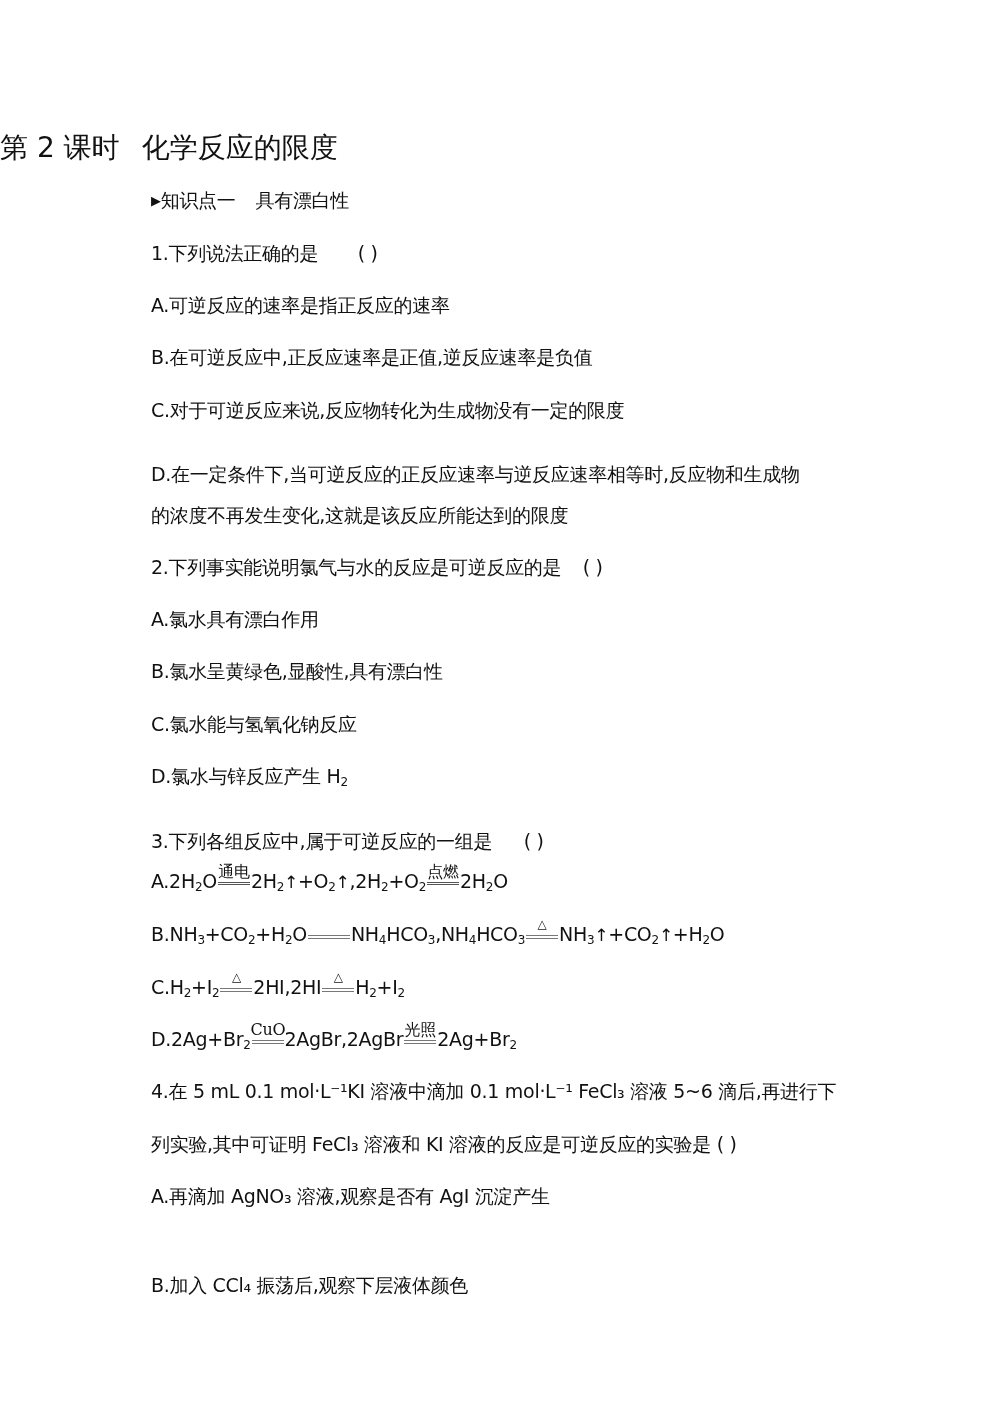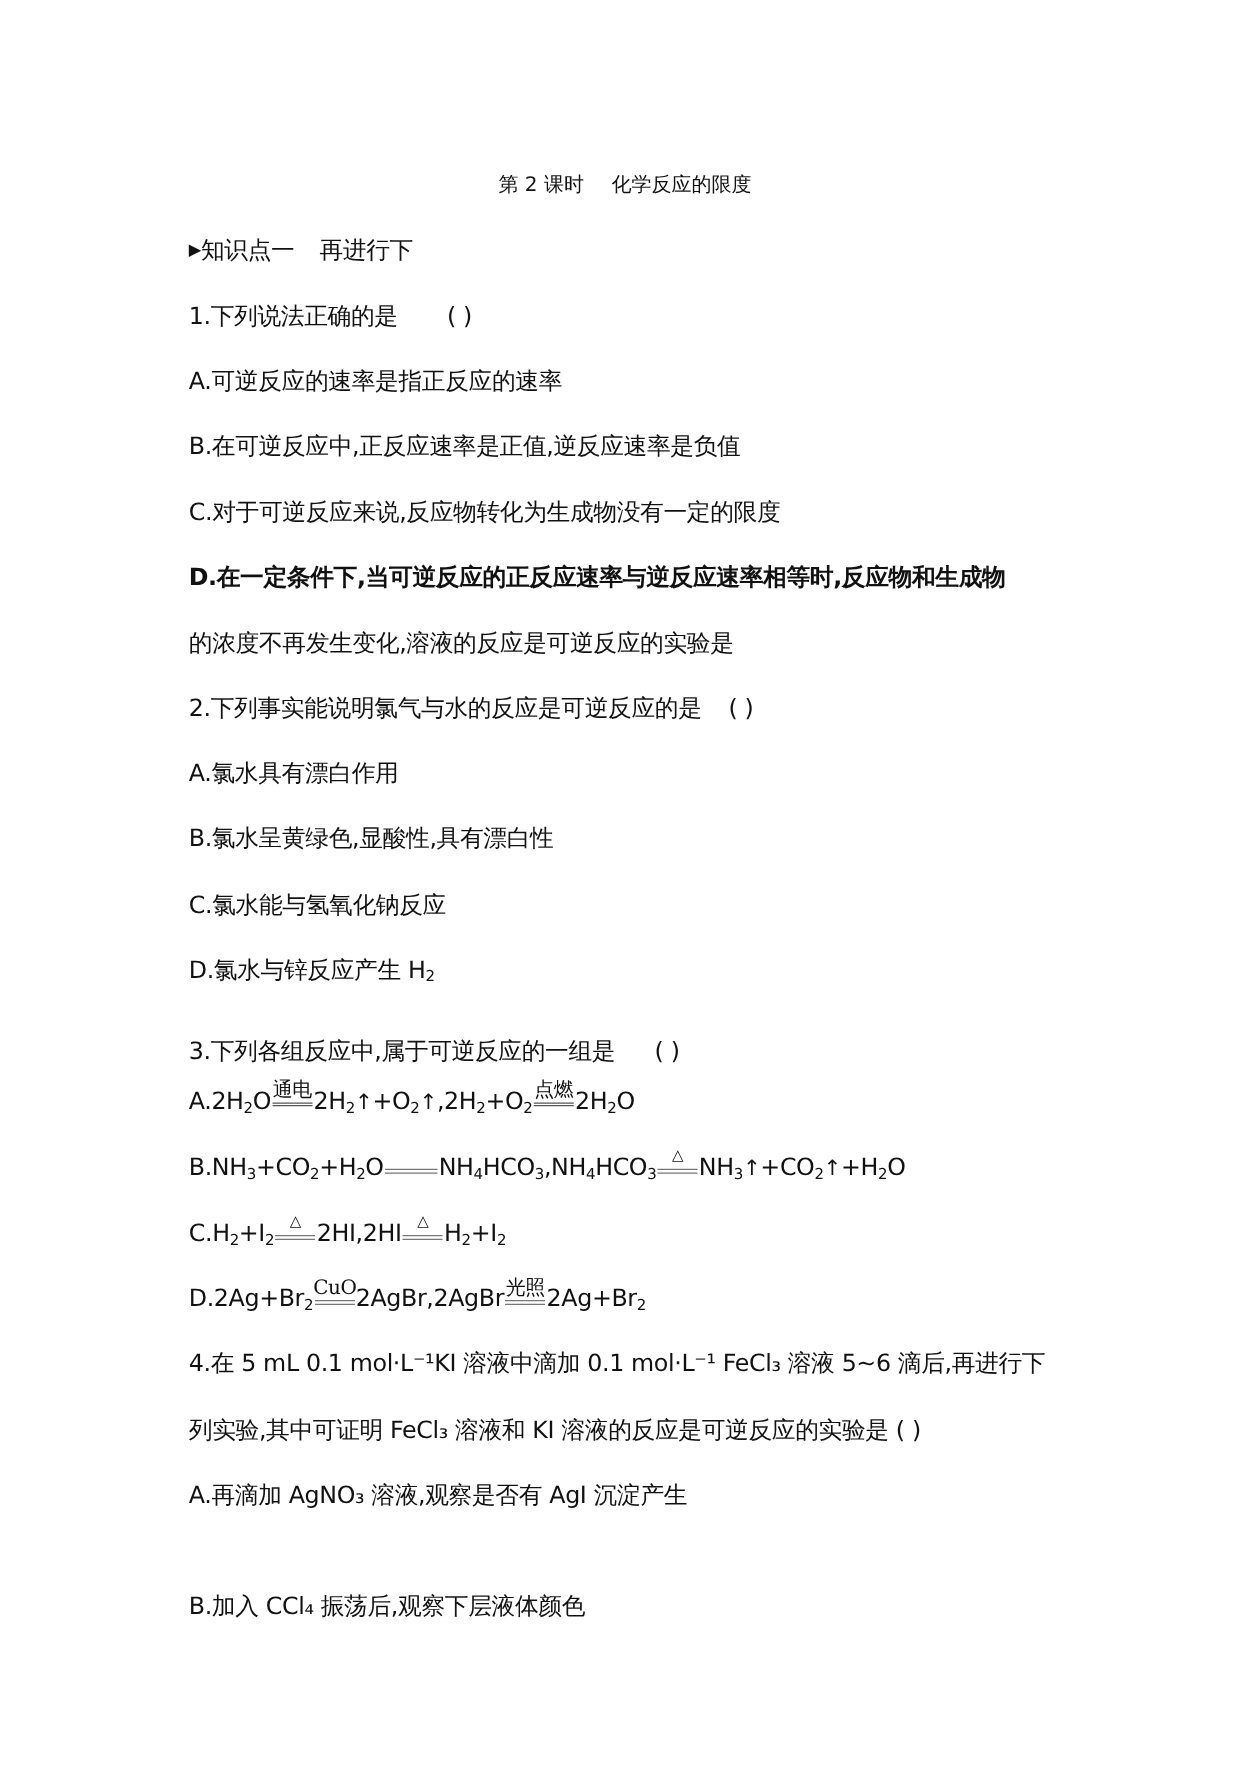--- a/index.html
+++ b/index.html
@@ -1,52 +1,52 @@
 <!DOCTYPE html>
 <html><head>
 <meta charset="utf-8">
 <style>
   html, body { margin: 0; padding: 0; background: #ffffff; }
   body { width: 1000px; height: 1414px; position: relative; overflow: hidden;
          font-family: "DejaVu Sans", "Liberation Sans", sans-serif; color: #111; }
   .line { position: absolute; left: 151px; font-size: 19px; line-height: 24px; white-space: nowrap; letter-spacing: -0.3px; }
-  .title { position: absolute; left: 0; width: 1000px; top: 136px; text-align: center; font-size: 16px; line-height: 24px; }
+  .title { position: absolute; left: 0; width: 1000px; top: 136px; font-size: 28px; line-height: 24px; }
   .title .gap { display: inline-block; width: 22px; }
   .section .gap { display: inline-block; width: 20px; }
   .tri { font-size: 13px; vertical-align: 2px; }
   sub { font-size: 12px; vertical-align: -3px; line-height: 0; }
   .cond { display: inline-block; position: relative; width: 34px; height: 24px; vertical-align: top; }
   .cond .eq { position: absolute; left: 1px; right: 1px; top: 13px; height: 1px; border-top: 1px solid #555; border-bottom: 1px solid #555; }
   .cond .eq2 { position: absolute; left: 1px; right: 1px; top: 13px; height: 2px; border-top: 1px solid #777; border-bottom: 1px solid #777; }
   .cond .lbl { position: absolute; left: 0; right: 0; top: -3px; text-align: center; font-size: 16px; line-height: 12px; font-family: "DejaVu Serif", serif; }
   .cond.delta .lbl { font-size: 12px; top: -4px; }
   .cond.plain { width: 44px; }
   .arrow { font-size: 17px; }
 </style>
 </head>
 <body>
 
 <div class="title">
   <span>第 2 课时</span><span class="gap"></span><span>化学反应的限度</span>
 </div>
 
 <div class="line section" style="top:188px;">
-  <span class="tri">▶</span><span>知识点一</span><span class="gap"></span><span>再进行下</span>
+  <span class="tri">▶</span><span>知识点一</span><span class="gap"></span><span>具有漂白性</span>
 </div>
 
 <div class="line" style="top:241px;">
   <span>1.下列说法正确的是</span>
   <span style="display:inline-block;width:28px;"></span>
   <span>(        )</span>
 </div>
 <div class="line" style="top:293px;text-align:center;">A.可逆反应的速率是指正反应的速率</div>
 <div class="line" style="top:345px;">B.在可逆反应中,正反应速率是正值,逆反应速率是负值</div>
 <div class="line" style="top:398px;">C.对于可逆反应来说,反应物转化为生成物没有一定的限度</div>
-<div class="line" style="top:450px;font-weight:bold;">D.在一定条件下,当可逆反应的正反应速率与逆反应速率相等时,反应物和生成物</div>
-<div class="line" style="top:503px;">的浓度不再发生变化,溶液的反应是可逆反应的实验是</div>
+<div class="line" style="top:462px;">D.在一定条件下,当可逆反应的正反应速率与逆反应速率相等时,反应物和生成物</div>
+<div class="line" style="top:503px;">的浓度不再发生变化,这就是该反应所能达到的限度</div>
 
 <div class="line" style="top:555px;">
   <span>2.下列事实能说明氯气与水的反应是可逆反应的是</span>
   <span style="display:inline-block;width:10px;"></span>
   <span>(        )</span>
 </div>
 <div class="line" style="top:607px;">A.氯水具有漂白作用</div>
 <div class="line" style="top:659px;">B.氯水呈黄绿色,显酸性,具有漂白性</div>
 <div class="line" style="top:712px;">C.氯水能与氢氧化钠反应</div>
 <div class="line" style="top:764px;">

